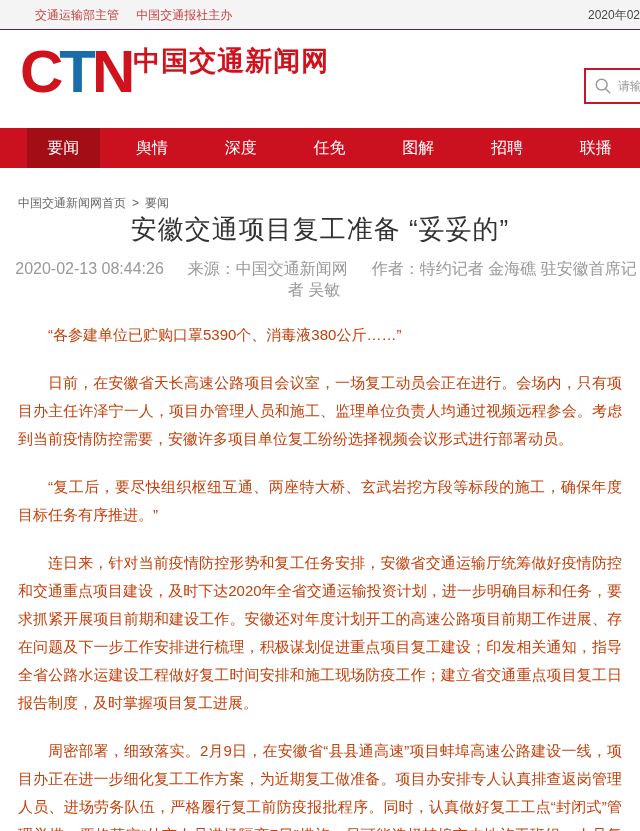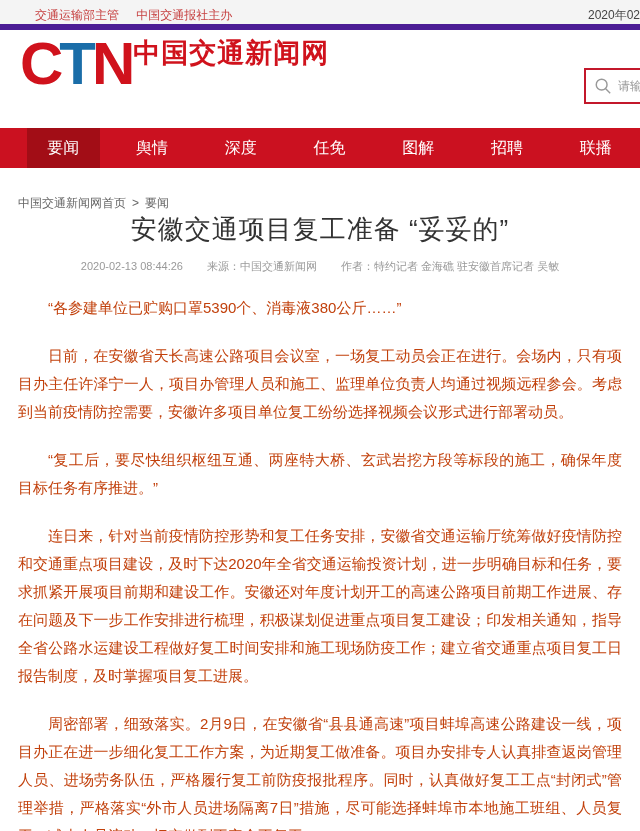--- a/index.html
+++ b/index.html
@@ -8,36 +8,36 @@
     font-family: "Liberation Sans", "DejaVu Sans", sans-serif;
     background: #ffffff;
     position: relative;
     color: #333;
   }
 
   
   .topbar {
     height: 30px;
     background: #f4f4f4;
-    border-bottom: 6px solid #4c1d95;
+    border-bottom: 1px solid #4c1d95;
     position: relative;
     font-size: 12px;
     line-height: 30px;
   }
   .topbar-left { position: absolute; left: 35px; top: 0; color: #c64040; }
   .topbar-left a { color: #c64040; text-decoration: none; margin-right: 14px; cursor: pointer; }
   .topbar-date { position: absolute; left: 588px; top: 0; color: #444; white-space: nowrap; }
 
   
   .header {
     height: 98px;
     background: #ffffff;
     position: relative;
   }
-  .logo { position: absolute; left: 20px; top: 6px; display: flex; align-items: flex-start; cursor: pointer; text-align: center; }
+  .logo { position: absolute; left: 20px; top: 14px; display: flex; align-items: flex-start; cursor: pointer; text-align: center; }
   .ctn { font-weight: 800; font-size: 60px; line-height: 56px; letter-spacing: -4px; }
   .ctn .l-red  { color: #d0121c; }
   .ctn .l-blue { color: #1a6da8; }
   .logo-text { margin-left: 2px; padding-top: 2px; }
   .site-name { color: #d0121c; font-weight: 700; font-size: 27px; line-height: 30px; letter-spacing: 1px; }
   .site-url  { color: #1a6da8; font-weight: 700; font-size: 20px; line-height: 24px; letter-spacing: 1px; }
 
   .search-box {
     position: absolute;
     left: 584px; top: 38px;
@@ -86,21 +86,21 @@
   .article-title {
     text-align: center;
     font-size: 26px;
     font-weight: 500;
     color: #333;
     letter-spacing: 1px;
   }
   .article-meta {
     margin-top: 12px;
     text-align: center;
-    font-size: 11px;
+    font-size: 16px;
     color: #999;
   }
   .article-meta span { margin: 0 12px; }
   .article-body { margin-top: 12px; padding: 0 18px; }
   .article-body p {
     font-size: 15px;
     line-height: 28px;
     color: #c2410c;
     text-indent: 2em;
     margin: 20px 0;

